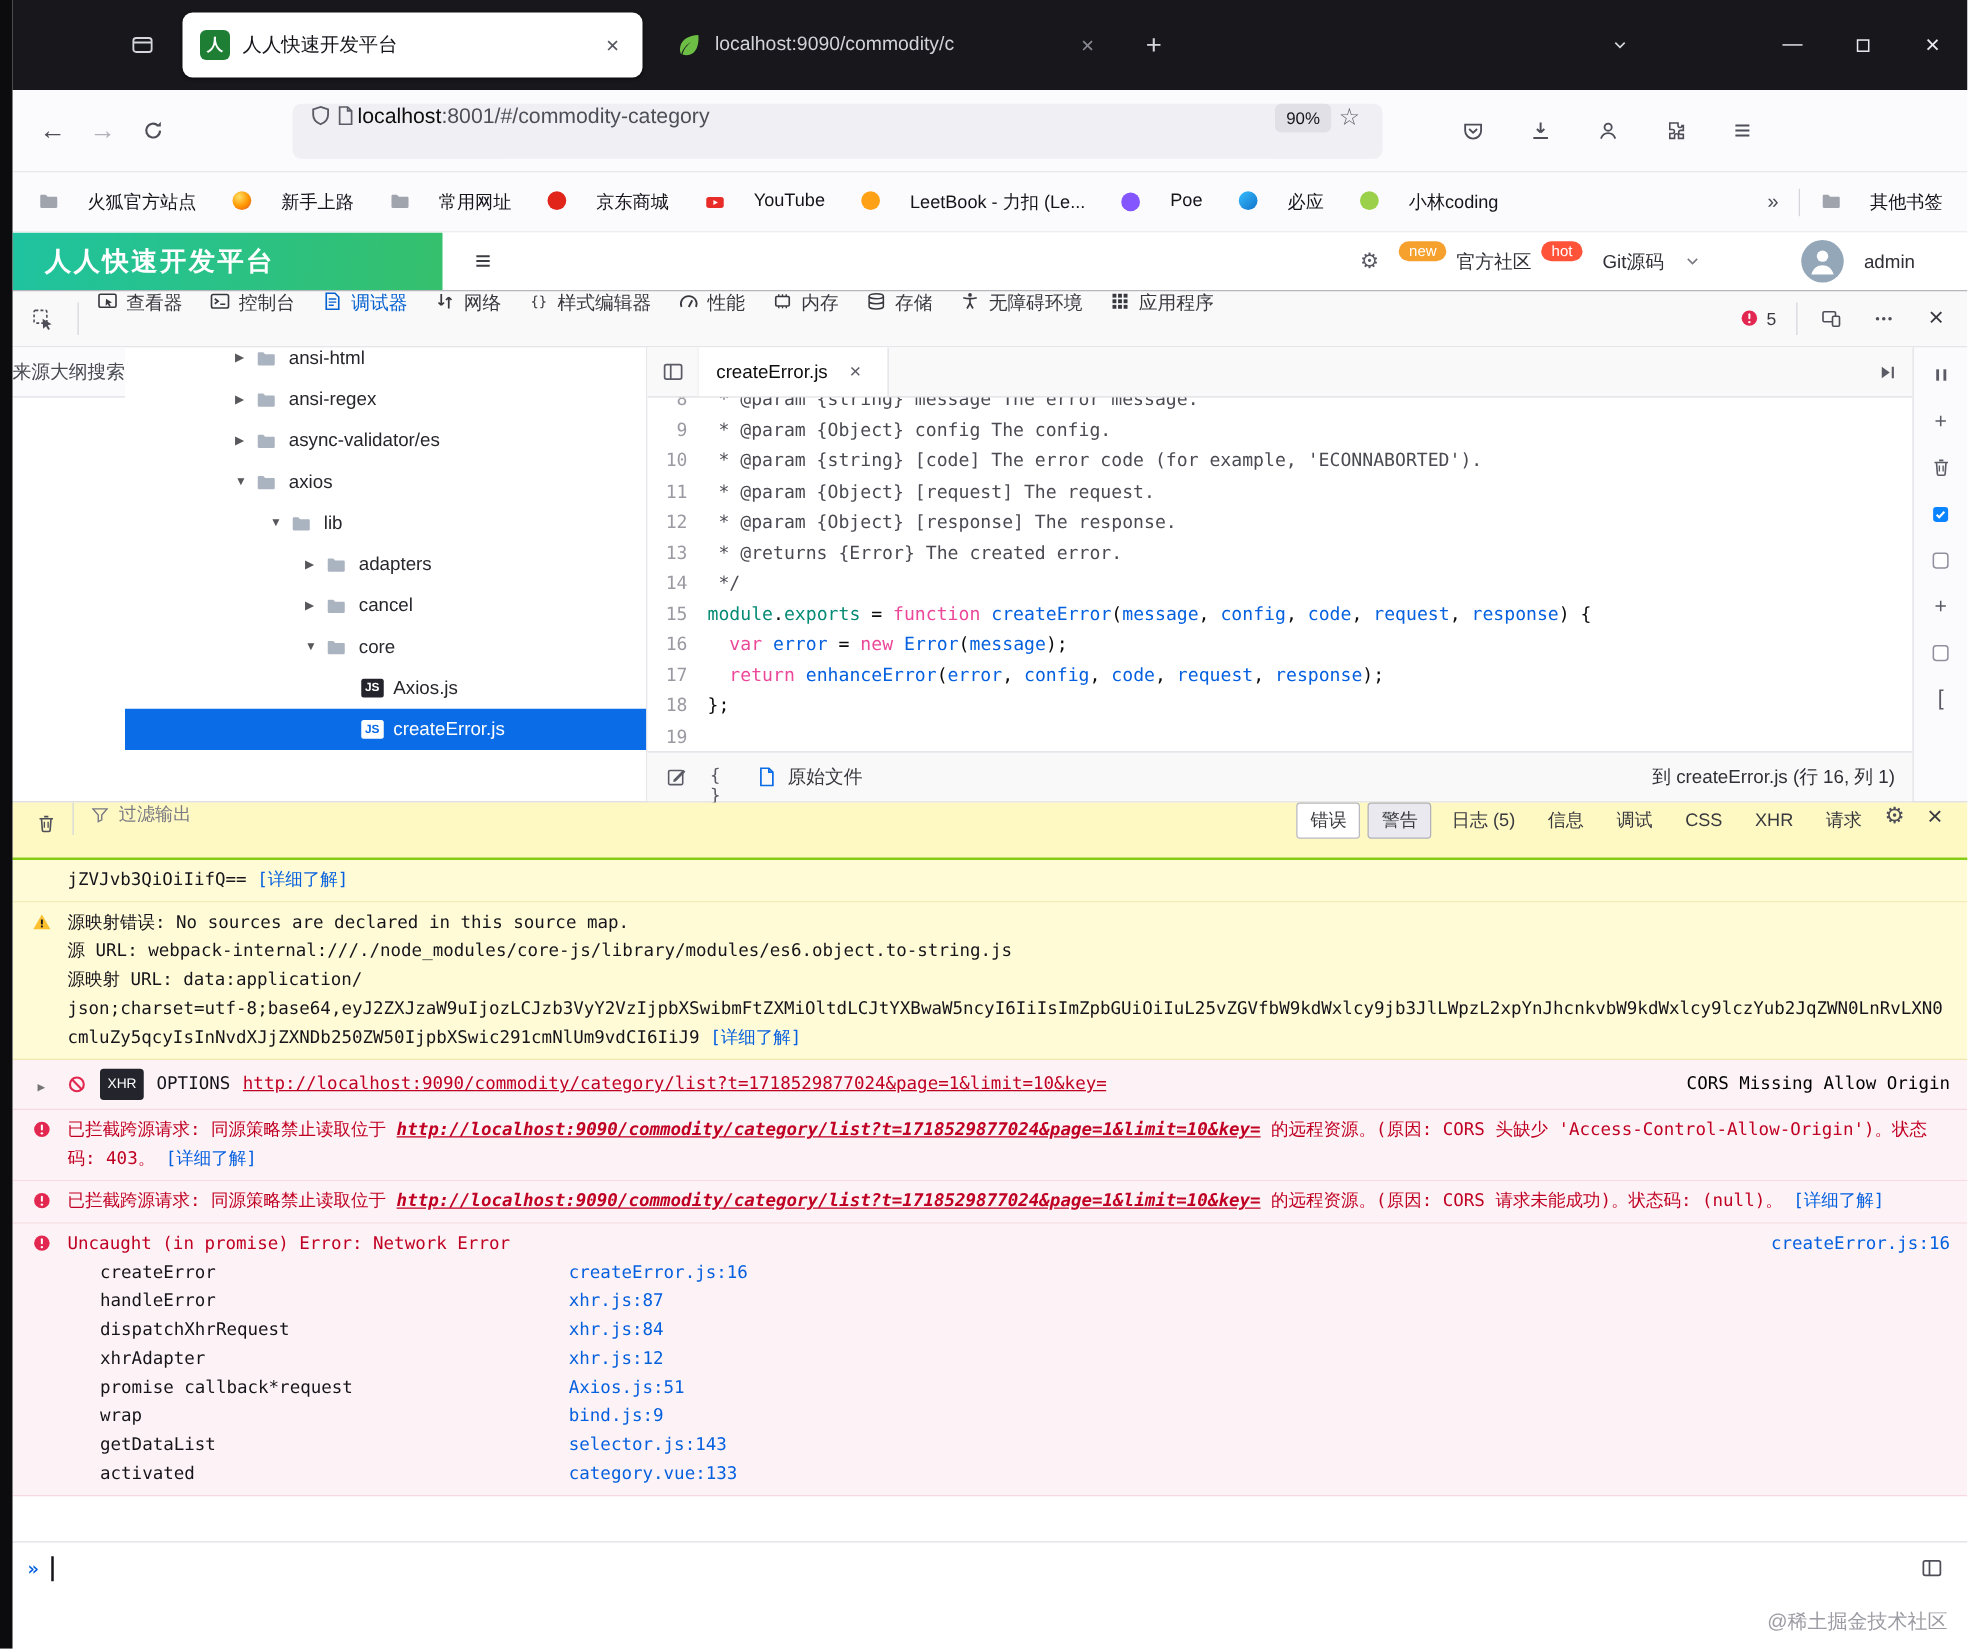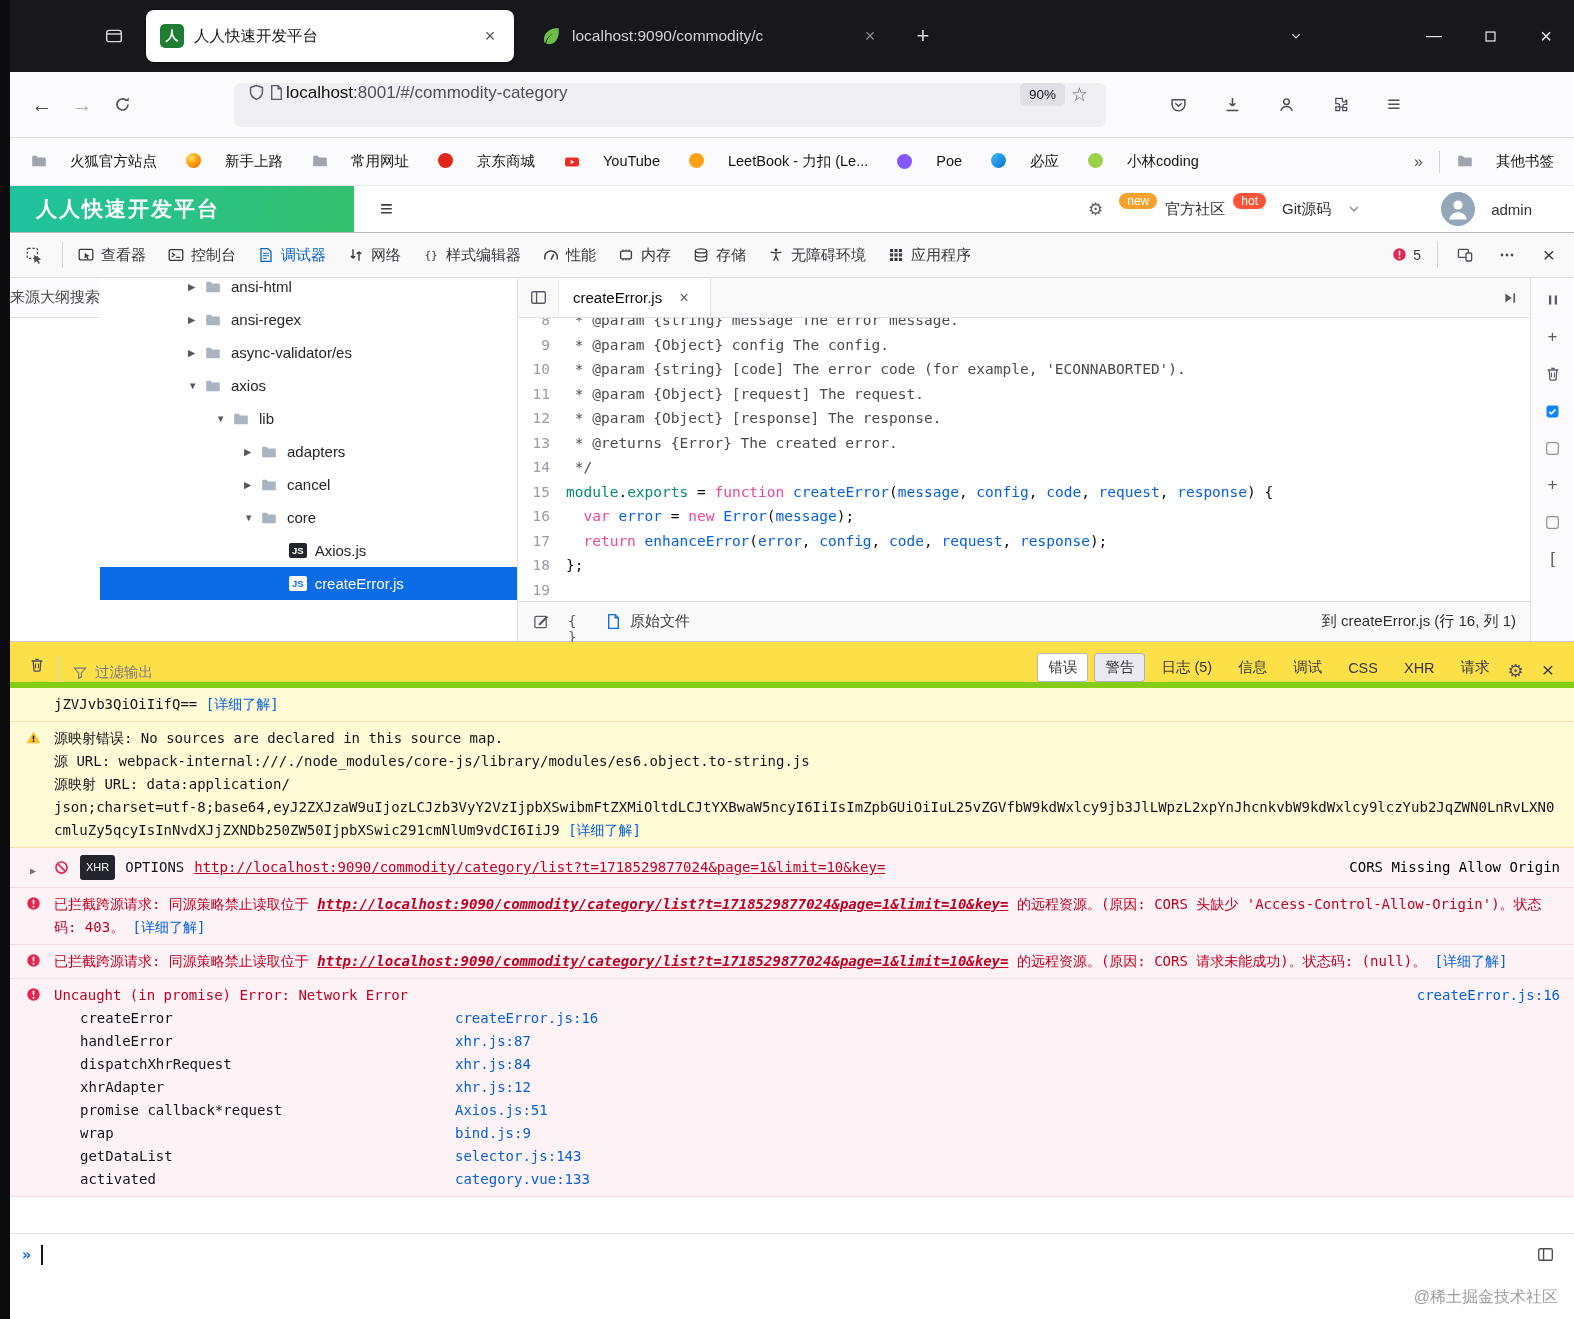--- a/index.html
+++ b/index.html
@@ -57,21 +57,21 @@
 .pill.hot{background:#ff5339;margin-left:-8px}
 .caretdn{width:14px;height:14px;color:#7a7a84;display:grid;place-items:center}
 .avatar{width:34px;height:34px;border-radius:50%;background:#93a7b8;overflow:hidden;display:grid;place-items:center;margin-left:64px;flex:none}
 .gearsm{font-size:17px;color:#5b5b66}
 
 
 .dtbar{height:46px;background:#f9f9fa;border-top:1px solid #b6b6bd;border-bottom:1px solid #e0e0e5;display:flex;align-items:center;flex:none;font-size:15px;color:#38383f}
 .pickbtn{width:48px;height:100%;display:grid;place-items:center;color:#4e4e58}
 .dtsep{width:1px;height:26px;background:#d5d5dc;margin:0 4px;flex:none}
 .dtabs{display:flex;height:100%}
-.tool{display:flex;align-items:center;gap:7px;padding:0 11px;height:100%}
+.tool{display:flex;align-items:flex-start;gap:7px;padding:0 11px;height:100%}
 .tool.active{color:#0561cf}
 .tico16{width:16px;height:16px;display:inline-flex;flex:none}
 .dtR{margin-left:auto;display:flex;align-items:center;gap:4px;padding-right:6px}
 .errcount{display:flex;align-items:center;gap:5px;padding:0 8px;font-size:14px}
 .dtbtn{width:38px;height:38px;display:grid;place-items:center;color:#4e4e58}
 .xclose{font-size:21px;color:#38383f}
 
 
 .dbg{height:364px;display:flex;flex:none;border-bottom:1px solid #c9c9cf;min-width:0}
 .sources{width:508px;flex:none;border-right:1px solid #e0e0e5;display:flex;flex-direction:row;background:#fff}
@@ -105,21 +105,21 @@
 .tk-pl{color:#0c0c0d}
 .edfoot{height:40px;background:#f9f9fa;border-top:1px solid #e0e0e5;display:flex;align-items:center;padding:0 14px;gap:18px;flex:none;font-size:15px;color:#38383f}
 .fic{width:18px;height:18px;display:grid;place-items:center;color:#5b5b66;flex:none}
 .srcfile{display:flex;align-items:center;gap:8px}
 .edpos{margin-left:auto;color:#2f2f36}
 .rpane{width:44px;flex:none;border-left:1px solid #e0e0e5;background:#fbfbfd;display:flex;flex-direction:column;align-items:center;padding-top:12px;gap:17px;color:#5b5b66}
 .rpic{width:20px;height:20px;display:grid;place-items:center;font-size:17px}
 
 
 .console{flex:1;display:flex;flex-direction:column;min-height:0}
-.conbar{height:46px;background:#fde047;border-bottom:6px solid #84cc16;display:flex;align-items:flex-end;padding:0 10px;flex:none;font-size:14.5px;color:#38383f}
+.conbar{height:46px;background:#fef9c3;border-bottom:2px solid #84cc16;display:flex;align-items:flex-start;padding:0 10px;flex:none;font-size:14.5px;color:#38383f}
 .cic{width:34px;height:34px;display:grid;place-items:center;color:#4e4e58}
 .filterbox{display:flex;align-items:center;gap:8px;color:#7a7a84;margin-left:10px}
 .conR{margin-left:auto;display:flex;align-items:center;gap:6px}
 .fbtn{padding:4px 10px;border-radius:3px;white-space:nowrap}
 .fbtn.on{border:1px solid #b9b9c2;background:#fff}
 .fbtn.sel{border:1px solid #b1b1bb;background:#e9e9ef}
 .gear{font-size:18px;color:#4e4e58;padding:0 8px}
 .msgs{flex:1;overflow:hidden;font-family:"DejaVu Sans Mono","Liberation Mono",monospace;font-size:14px;line-height:23px}
 .msg{display:flex;padding:5px 14px 5px 10px;border-bottom:1px solid #e9e9ee}
 .msg.warn{background:#fffbd6;border-color:#f1e7ae;color:#15141a}

